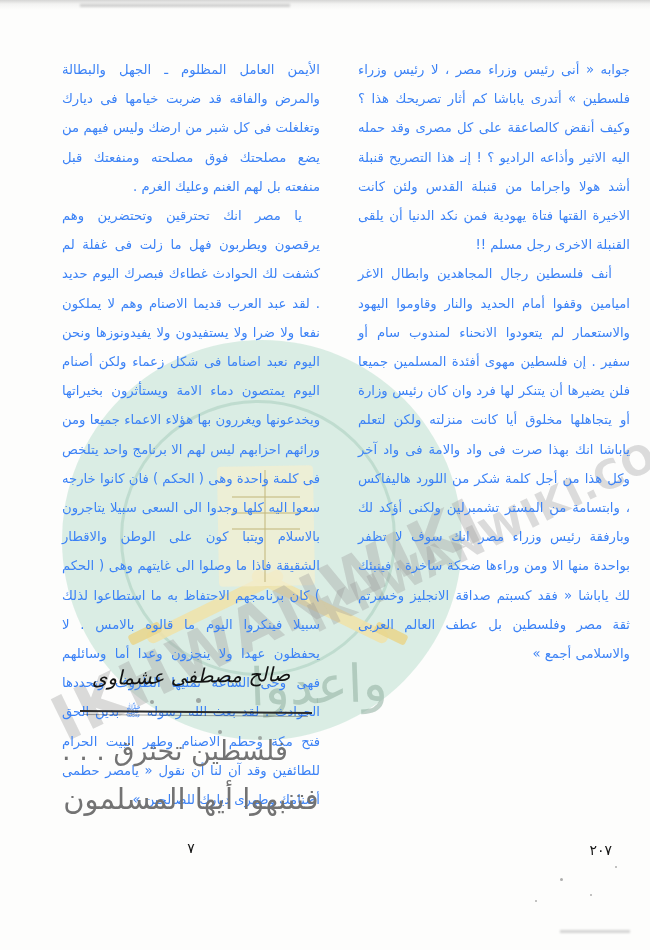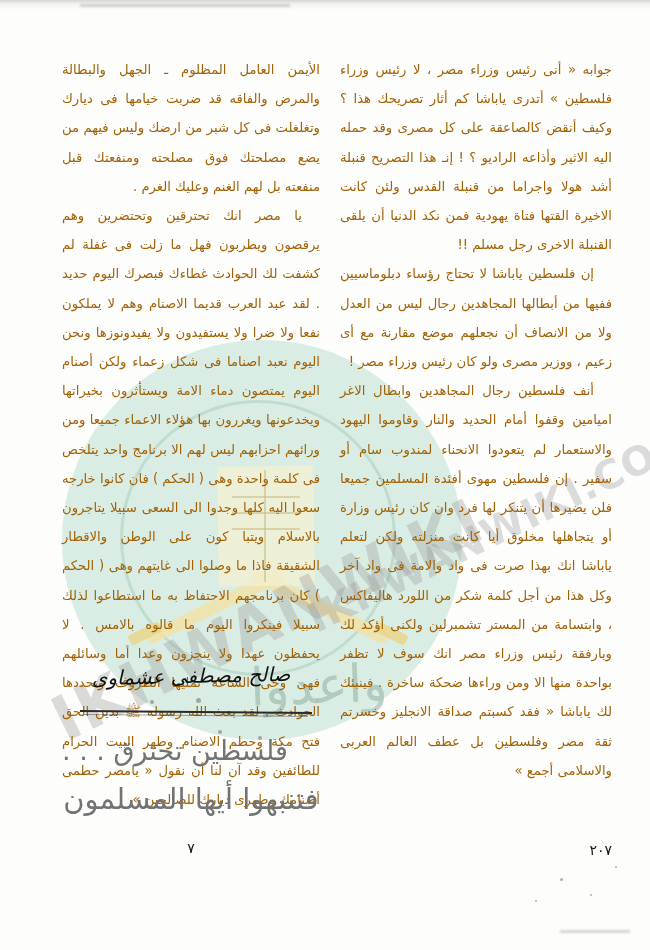--- a/index.html
+++ b/index.html
@@ -125,26 +125,26 @@
     pointer-events: none;
   }
 
   
   .col {
     position: absolute;
     top: 55px;
     direction: rtl;
     text-align: justify;
     text-align-last: right;
-    color: #a16207;
+    color: #3b82f6;
     font-size: 13.2px;
     line-height: 29.2px;
     font-family: "DejaVu Sans", sans-serif;
   }
-  #col-right { right: 38px; width: 272px; }
+  #col-right { right: 20px; width: 272px; }
   #col-left  { left: 62px;  width: 258px; }
 
   .col p { margin: 0; }
   .col p.indent { text-indent: 18px; }
 
   
   .rule {
     position: absolute;
     left: 80px; top: 711px;
     width: 232px; height: 0;
@@ -230,21 +230,20 @@
   <div class="scan-speck" style="left:590px;top:894px;width:2px;height:2px;"></div>
   <div class="scan-speck" style="left:535px;top:900px;width:2px;height:2px;"></div>
   <div class="scan-speck" style="left:615px;top:866px;width:2px;height:2px;"></div>
   <div class="scan-speck" style="left:150px;top:700px;width:4px;height:4px;"></div>
   <div class="scan-speck" style="left:196px;top:698px;width:5px;height:5px;"></div>
   <div class="scan-speck" style="left:218px;top:730px;width:4px;height:4px;"></div>
   <div class="scan-speck" style="left:258px;top:736px;width:4px;height:4px;"></div>
 
   <div class="col" id="col-right">
     <p>جوابه « أنى رئيس وزراء مصر ، لا رئيس وزراء فلسطين » أتدرى ياباشا كم أثار تصريحك هذا ؟ وكيف أنقض كالصاعقة على كل مصرى وقد حمله اليه الاثير وأذاعه الراديو ؟ ! إنـ هذا التصريح قنبلة أشد هولا واجراما من قنبلة القدس ولئن كانت الاخيرة القتها فتاة يهودية فمن نكد الدنيا أن يلقى القنبلة الاخرى رجل مسلم !!</p>
-    <p class="indent">إن فلسطين ياباشا لا تحتاج رؤساء دبلوماسيين ففيها من أبطالها المجاهدين رجال ليس من العدل ولا من الانصاف أن نجعلهم موضع مقارنة مع أى زعيم ، ووزير مصرى ولو كان رئيس وزراء مصر !</p>
     <p class="indent">أنف فلسطين رجال المجاهدين وابطال الاغر اميامين وقفوا أمام الحديد والنار وقاوموا اليهود والاستعمار لم يتعودوا الانحناء لمندوب سام أو سفير . إن فلسطين مهوى أفئدة المسلمين جميعا فلن يضيرها أن يتنكر لها فرد وان كان رئيس وزارة أو يتجاهلها مخلوق أيا كانت منزلته ولكن لتعلم ياباشا انك بهذا صرت فى واد والامة فى واد آخر وكل هذا من أجل كلمة شكر من اللورد هاليفاكس ، وابتسامة من المستر تشمبرلين ولكنى أؤكد لك وبارفقة رئيس وزراء مصر انك سوف لا تظفر بواحدة منها الا ومن وراءها ضحكة ساخرة . فينبئك لك ياباشا « فقد كسبتم صداقة الانجليز وخسرتم ثقة مصر وفلسطين بل عطف العالم العربى والاسلامى أجمع »</p>
   </div>
 
   <div class="col" id="col-left">
     <p>الأيمن العامل المظلوم ـ الجهل والبطالة والمرض والفاقه قد ضربت خيامها فى ديارك وتغلغلت فى كل شبر من ارضك وليس فيهم من يضع مصلحتك فوق مصلحته ومنفعتك قبل منفعته بل لهم الغنم وعليك الغرم .</p>
     <p class="indent">يا مصر انك تحترقين وتحتضرين وهم يرقصون ويطربون فهل ما زلت فى غفلة لم كشفت لك الحوادث غطاءك فبصرك اليوم حديد . لقد عبد العرب قديما الاصنام وهم لا يملكون نفعا ولا ضرا ولا يستفيدون ولا يفيدونوزها ونحن اليوم نعبد اصناما فى شكل زعماء ولكن أصنام اليوم يمتصون دماء الامة ويستأثرون بخيراتها ويخدعونها ويغررون بها هؤلاء الاعماء جميعا ومن ورائهم احزابهم ليس لهم الا برنامج واحد يتلخص فى كلمة واحدة وهى ( الحكم ) فان كانوا خارجه سعوا اليه كلها وجدوا الى السعى سبيلا يتاجرون بالاسلام ويتبا كون على الوطن والاقطار الشقيقة فاذا ما وصلوا الى غايتهم وهى ( الحكم ) كان برنامجهم الاحتفاظ به ما استطاعوا لذلك سبيلا فينكروا اليوم ما قالوه بالامس . لا يحفظون عهدا ولا ينجزون وعدا أما وسائلهم فهى وحى الساعة تمليها الظروف وتحددها الحوادث . لقد بعث الله رسوله ﷺ بدين الحق فتح مكة وحطم الاصنام وطهر البيت الحرام للطائفين وقد آن لنا أن نقول « يامصر حطمى أصنامك وطهرى ديارك للصالحين »</p>
   </div>
 
   <div class="signature">صالح مصطفى عشماوى</div>
 

